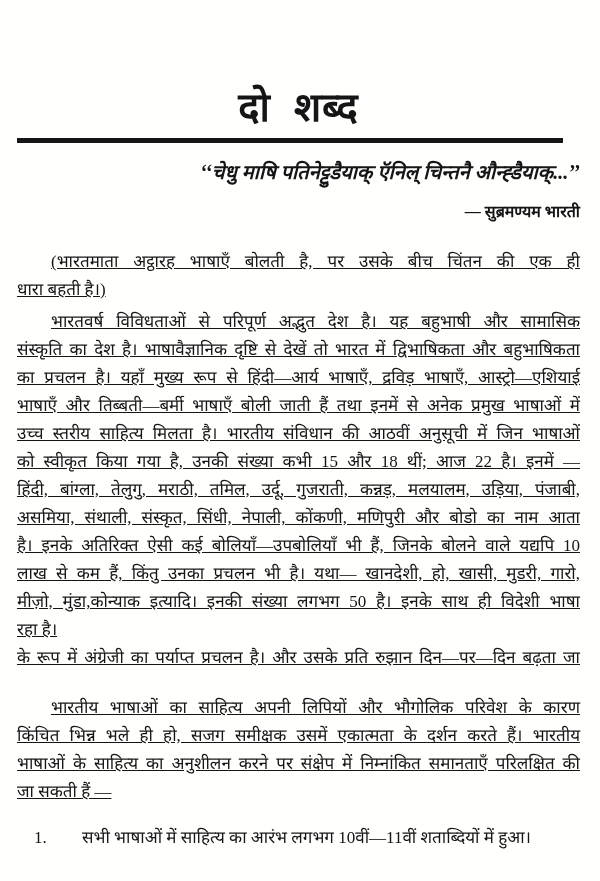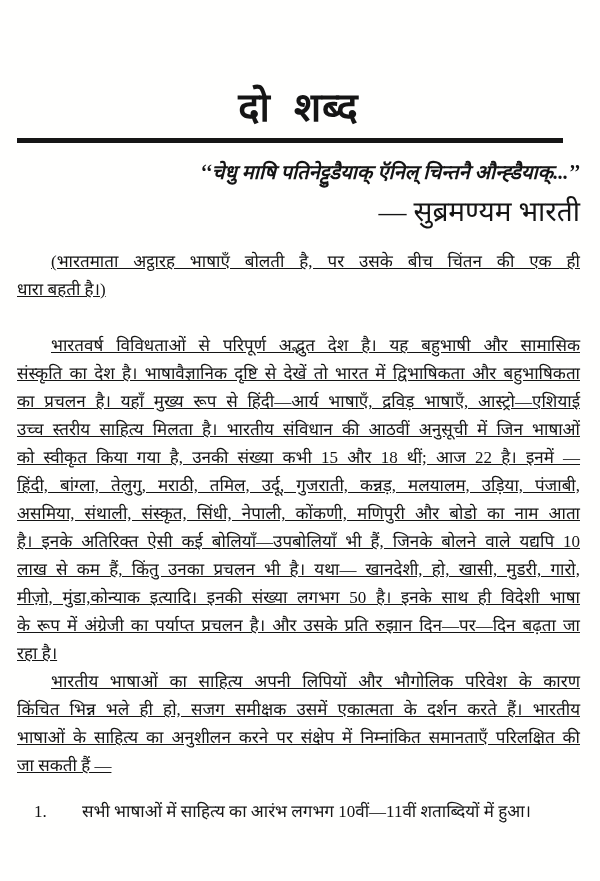--- a/index.html
+++ b/index.html
@@ -37,28 +37,28 @@
     text-align: right;
     font-style: italic;
     font-weight: 700;
     font-size: 20px;
     line-height: 28px;
   }
 
   .epigraph-attribution {
     margin-top: 12px;
     text-align: right;
-    font-weight: 400;
-    font-size: 28px;
+    font-weight: 700;
+    font-size: 16px;
     line-height: 28px;
   }
 
   .gloss  { margin-top: 22px; }
-  .para1  { margin-top: 28px; }
-  .para2  { }
+  .para1  { margin-top: 4px; }
+  .para2  { margin-top: 22px; }
 
   .bline {
     font-size: 17px;
     line-height: 28px;
     text-align: justify;
     text-align-last: justify;
     text-decoration: underline;
   }
   .bline.first { text-indent: 34px; }
   .bline.last  { text-align-last: left; }
@@ -88,29 +88,30 @@
 
   <div class="gloss">
     <div class="bline first">(भारतमाता अट्ठारह भाषाएँ बोलती है, पर उसके बीच चिंतन की एक ही</div>
     <div class="bline last">धारा बहती है।)</div>
   </div>
 
   <div class="para1">
     <div class="bline first">भारतवर्ष विविधताओं से परिपूर्ण अद्भुत देश है। यह बहुभाषी और सामासिक</div>
     <div class="bline">संस्कृति का देश है। भाषावैज्ञानिक दृष्टि से देखें तो भारत में द्विभाषिकता और बहुभाषिकता</div>
     <div class="bline">का प्रचलन है। यहाँ मुख्य रूप से हिंदी—आर्य भाषाएँ, द्रविड़ भाषाएँ, आस्ट्रो—एशियाई</div>
+    <div class="bline">भाषाएँ और तिब्बती—बर्मी भाषाएँ बोली जाती हैं तथा इनमें से अनेक प्रमुख भाषाओं में</div>
     <div class="bline">उच्च स्तरीय साहित्य मिलता है। भारतीय संविधान की आठवीं अनुसूची में जिन भाषाओं</div>
     <div class="bline">को स्वीकृत किया गया है, उनकी संख्या कभी 15 और 18 थीं; आज 22 है। इनमें —</div>
     <div class="bline">हिंदी, बांग्ला, तेलुगु, मराठी, तमिल, उर्दू, गुजराती, कन्नड़, मलयालम, उड़िया, पंजाबी,</div>
     <div class="bline">असमिया, संथाली, संस्कृत, सिंधी, नेपाली, कोंकणी, मणिपुरी और बोडो का नाम आता</div>
     <div class="bline">है। इनके अतिरिक्त ऐसी कई बोलियाँ—उपबोलियाँ भी हैं, जिनके बोलने वाले यद्यपि 10</div>
     <div class="bline">लाख से कम हैं, किंतु उनका प्रचलन भी है। यथा— खानदेशी, हो, खासी, मुडरी, गारो,</div>
     <div class="bline">मीज़ो, मुंडा,कोन्याक इत्यादि। इनकी संख्या लगभग 50 है। इनके साथ ही विदेशी भाषा</div>
+    <div class="bline last">रहा है।</div>
     <div class="bline">के रूप में अंग्रेजी का पर्याप्त प्रचलन है। और उसके प्रति रुझान दिन—पर—दिन बढ़ता जा</div>
-    <div class="bline last">रहा है।</div>
   </div>
 
   <div class="para2">
     <div class="bline first">भारतीय भाषाओं का साहित्य अपनी लिपियों और भौगोलिक परिवेश के कारण</div>
     <div class="bline">किंचित भिन्न भले ही हो, सजग समीक्षक उसमें एकात्मता के दर्शन करते हैं। भारतीय</div>
     <div class="bline">भाषाओं के साहित्य का अनुशीलन करने पर संक्षेप में निम्नांकित समानताएँ परिलक्षित की</div>
     <div class="bline last">जा सकती हैं —</div>
   </div>
 
   <div class="list-item">

